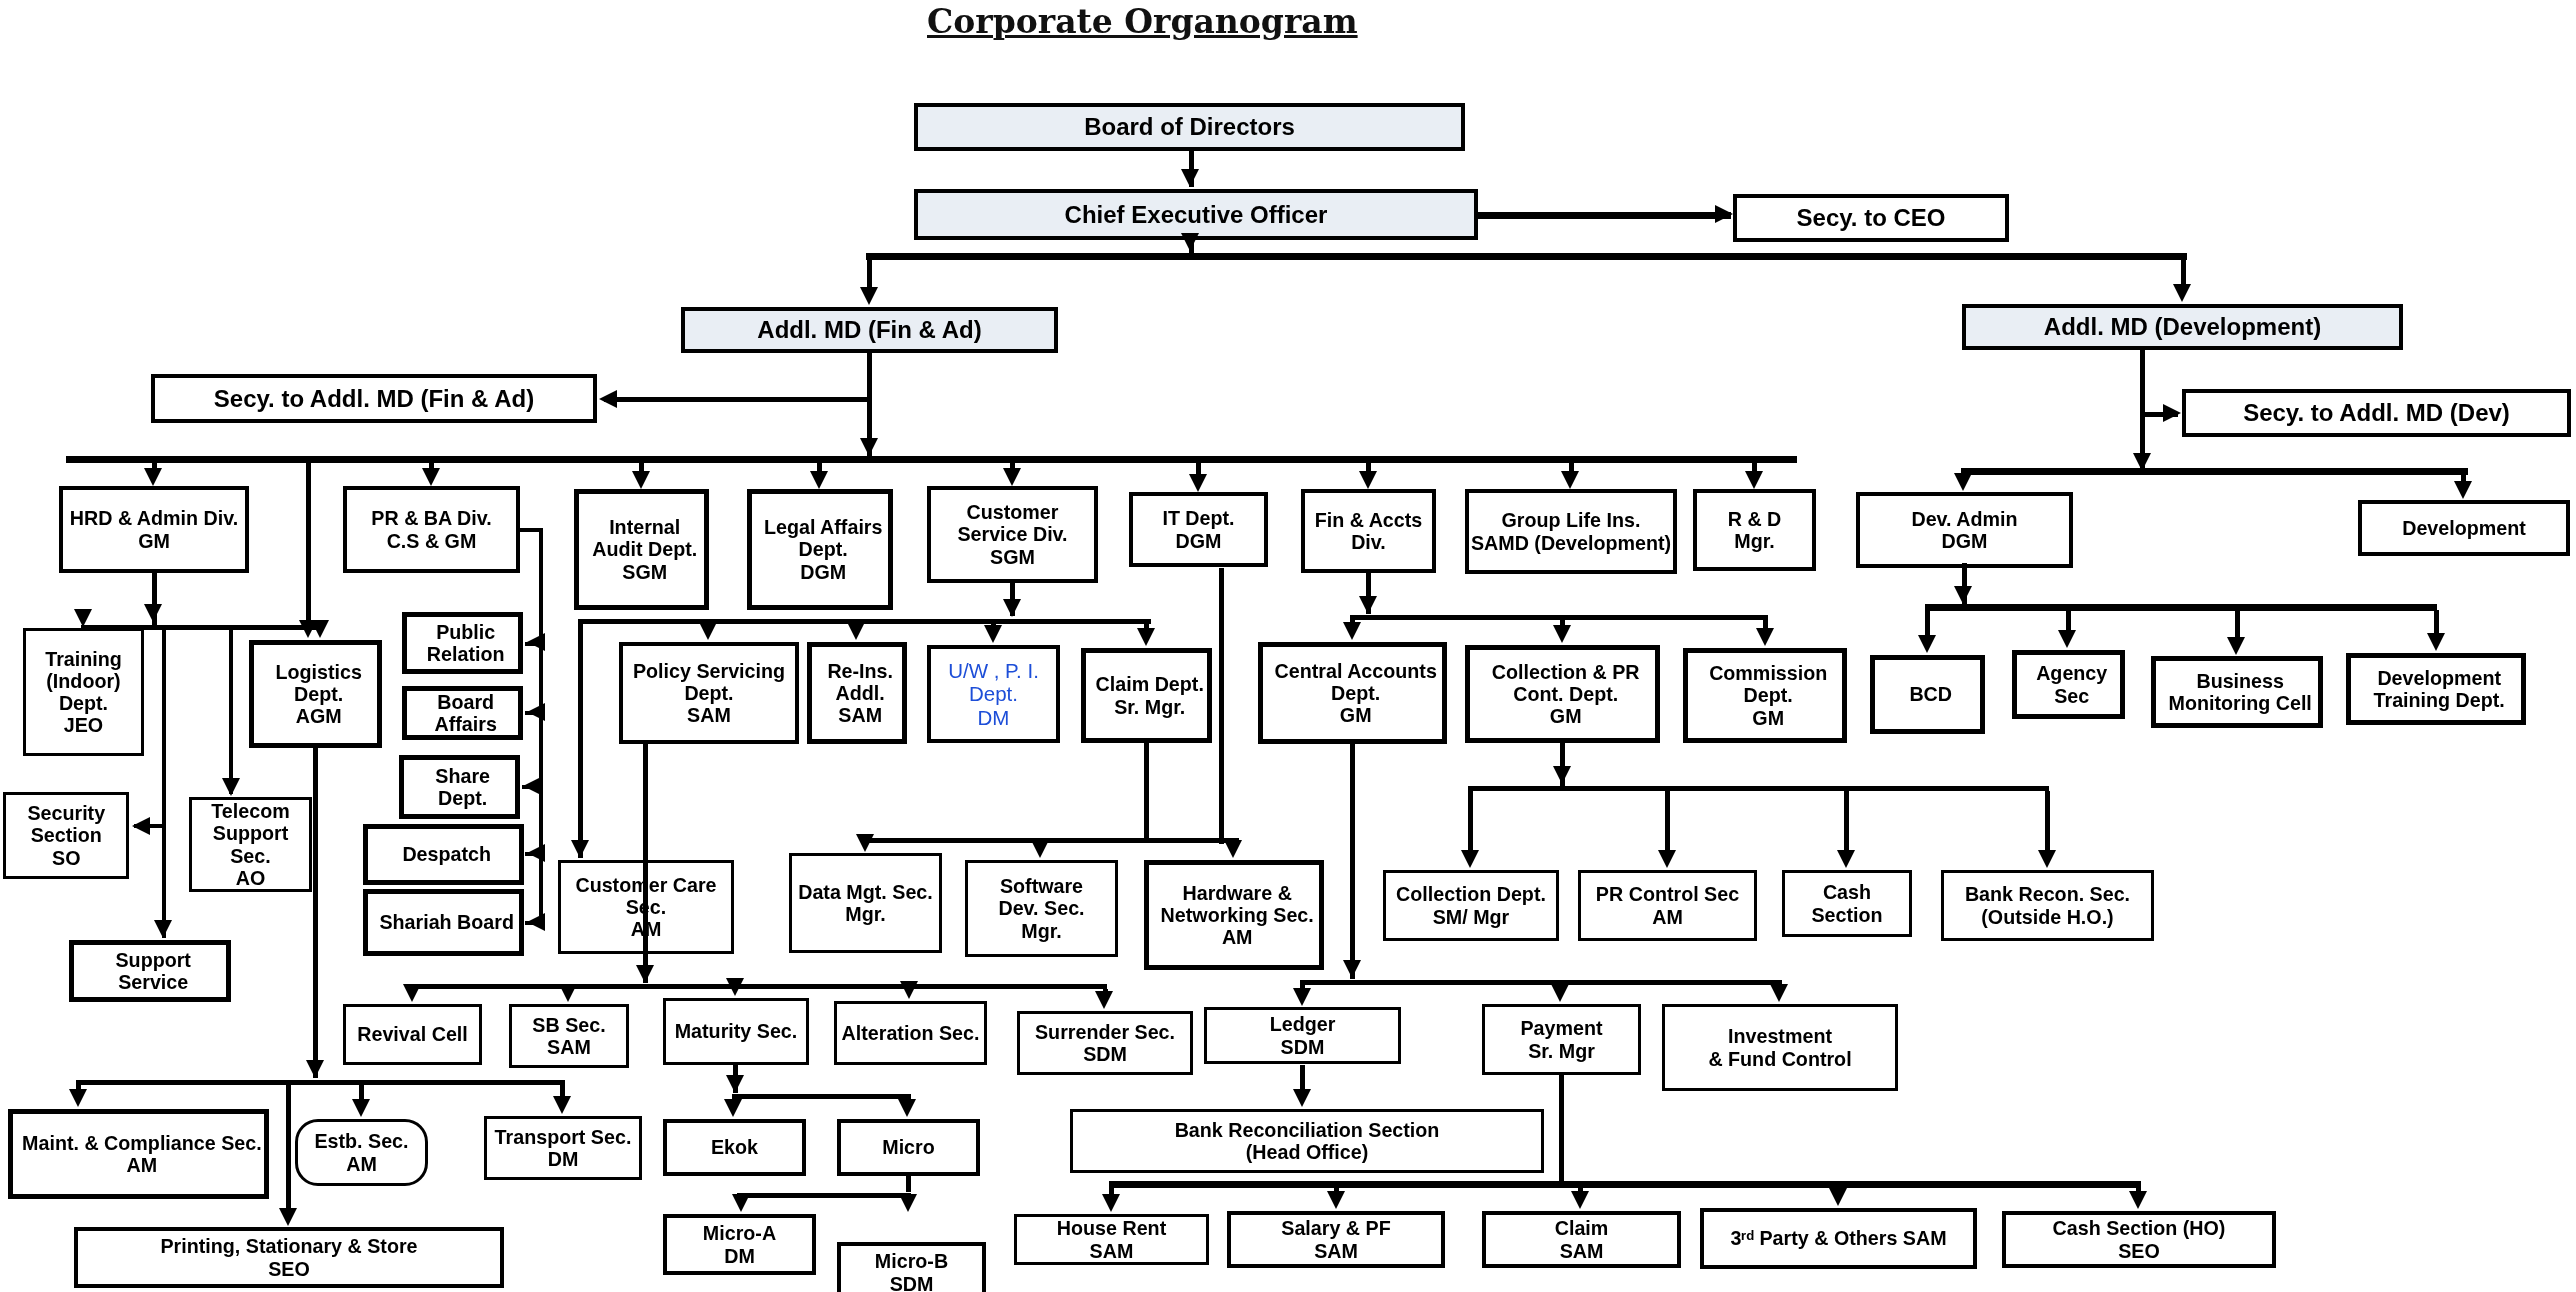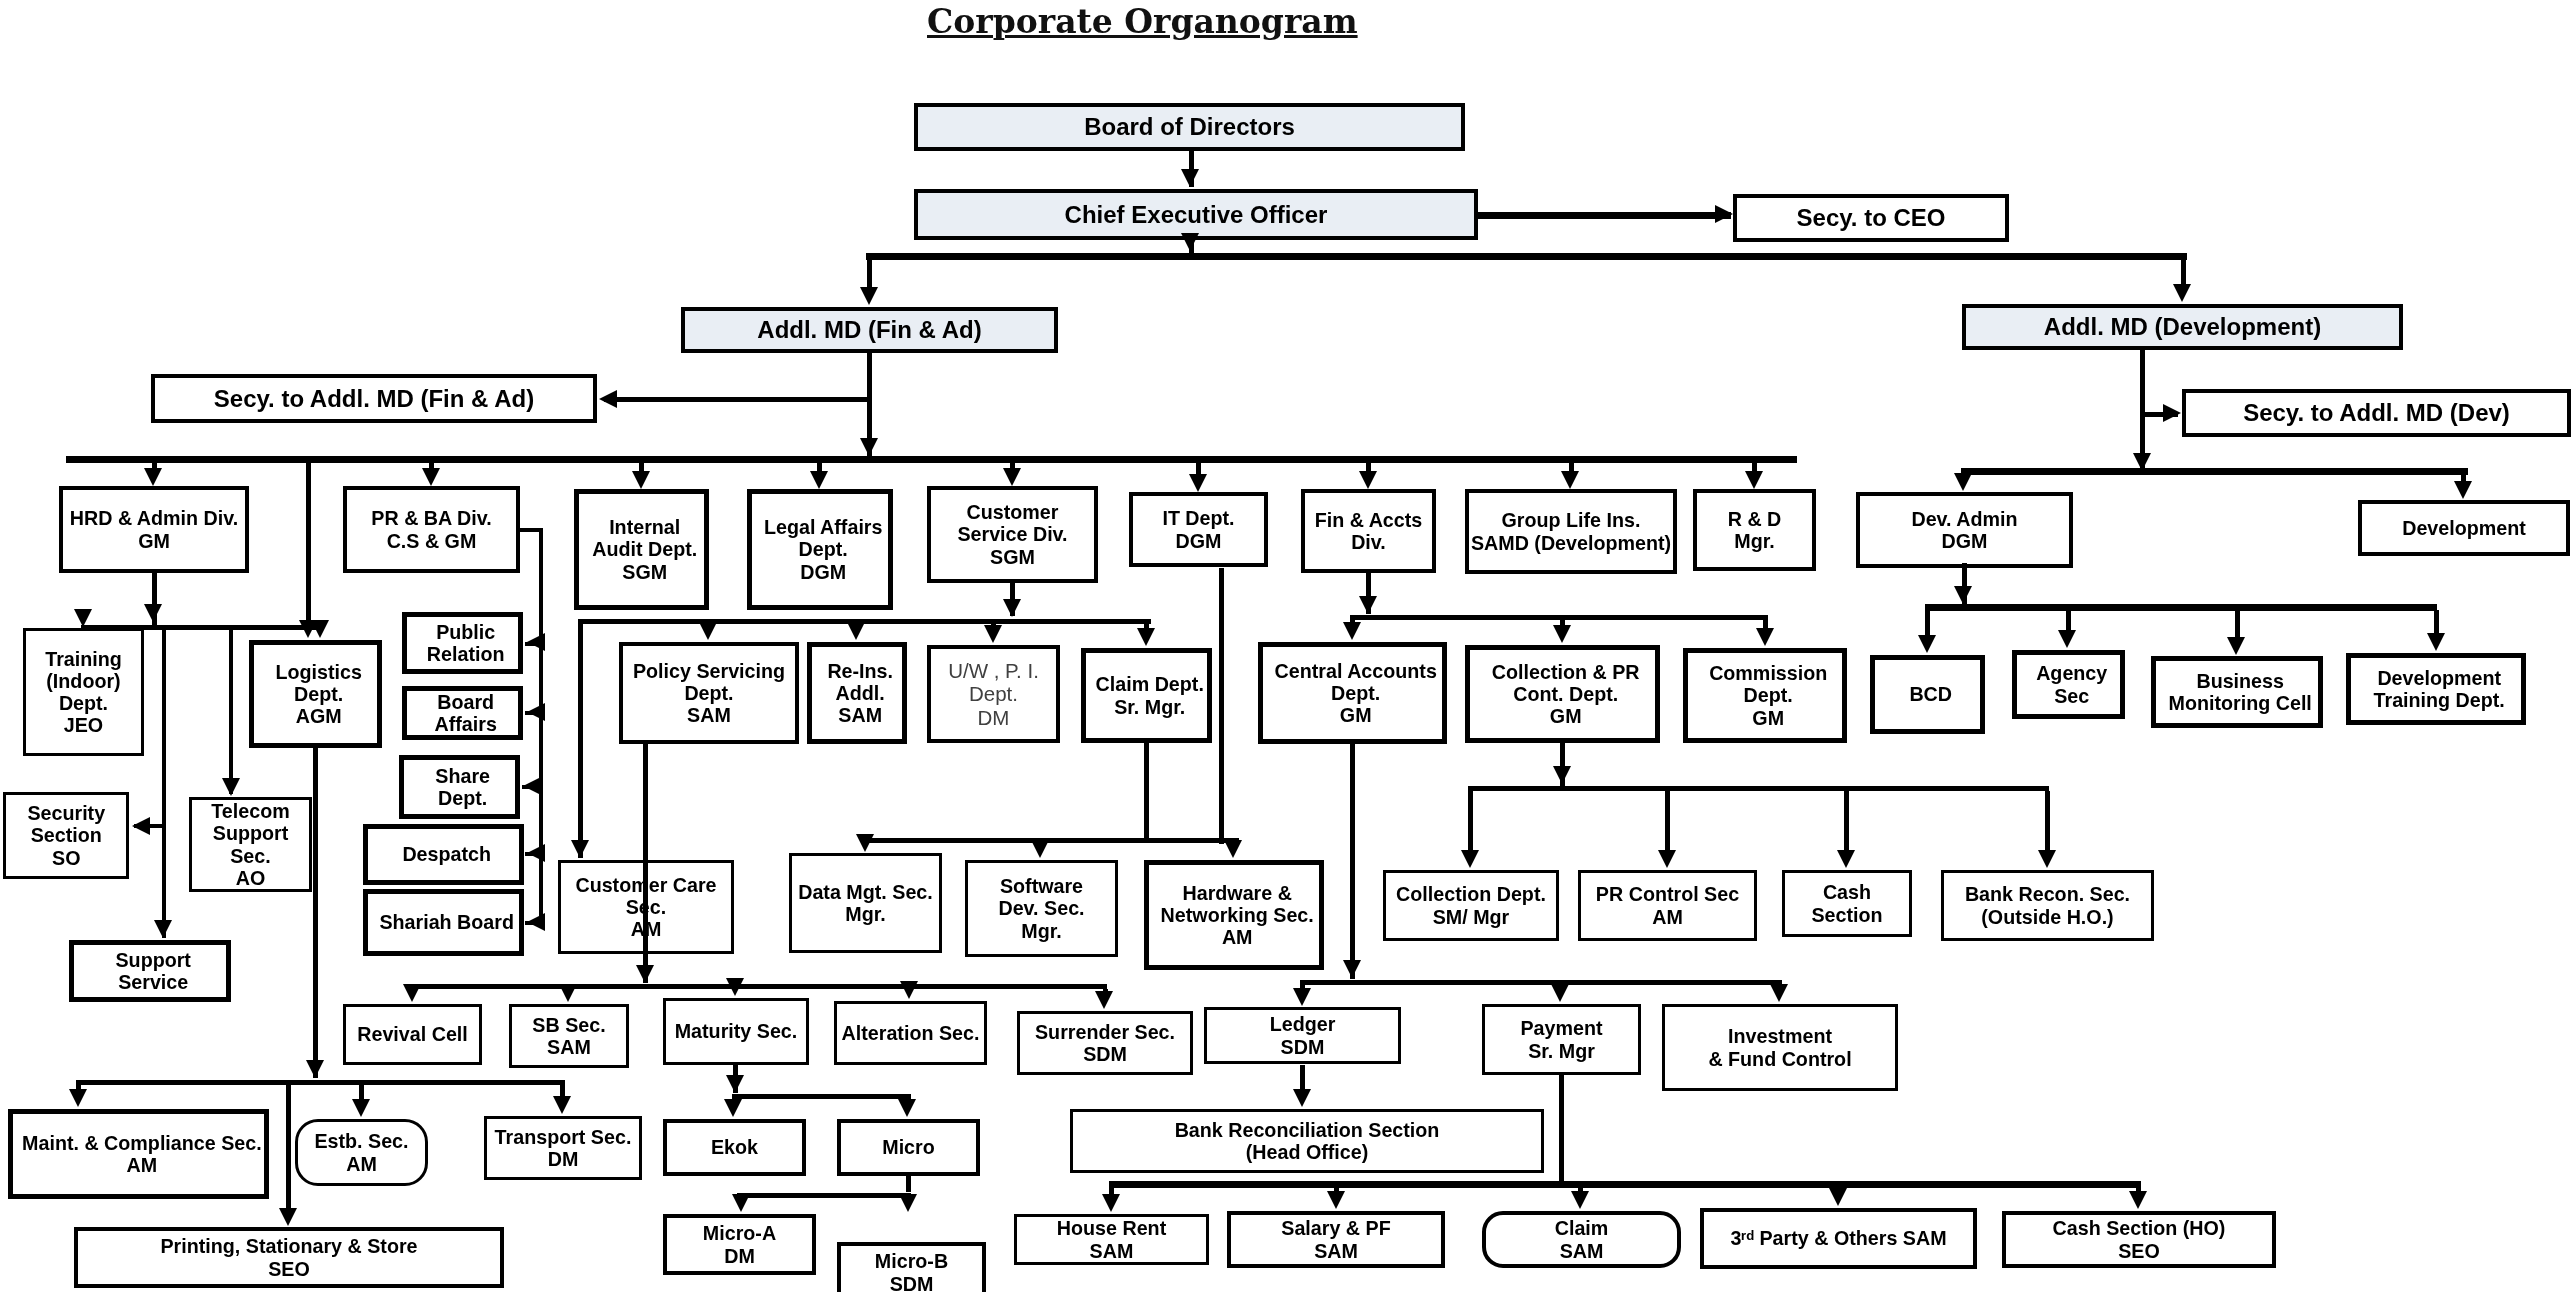--- a/index.html
+++ b/index.html
@@ -9,21 +9,21 @@
          font-family:"DejaVu Serif",serif;font-weight:bold;font-size:33px;color:#111;
          text-decoration:underline;}
   .node{position:absolute;box-sizing:border-box;background:#ffffff;border:4.1px solid #000;
         display:flex;align-items:center;justify-content:center;text-align:center;
         font-weight:bold;font-size:19.7px;line-height:1.13;color:#000;white-space:pre-line;
         padding:1.6px;}
   .node.filled{background:#e9eef4;border-width:4.9px;font-size:24px;}
   .node.lvl2{border-width:4.9px;font-size:24px;}
   .node.heavy{border-width:5.7px;padding-left:8px;}
   .node.thin{border-width:3.3px;}
-  .node.light{border-width:4.1px;color:#404040;font-weight:400;font-size:20.5px;}
+  .node.light{border-width:4.1px;color:#1d4ed8;font-weight:400;font-size:20.5px;}
   .seg{position:absolute;background:#000;}
   .arrow{position:absolute;width:0;height:0;}
   .arrow.down{border-left:9.8px solid transparent;border-right:9.8px solid transparent;
               border-top:18px solid #000;}
   .arrow.left{border-top:9.8px solid transparent;border-bottom:9.8px solid transparent;
               border-right:18px solid #000;}
   .arrow.right{border-top:9.8px solid transparent;border-bottom:9.8px solid transparent;
                border-left:18px solid #000;}
 </style>
 </head>
@@ -157,21 +157,21 @@
       <div class="node plain" style="left: 74px; top: 1227px; width: 430px; height: 61px;">Printing, Stationary &amp; Store
 SEO</div>
       <div class="node plain" style="left: 663px; top: 1214px; width: 153px; height: 61px;">Micro-A
 DM</div>
       <div class="node plain" style="left: 837px; top: 1214px; width: 149px; height: 61px; margin-top: 28px;">Micro-B
 SDM</div>
       <div class="node thin" style="left: 1014px; top: 1214px; width: 195px; height: 51px;">House Rent
 SAM</div>
       <div class="node plain" style="left: 1227px; top: 1211px; width: 218px; height: 57px;">Salary &amp; PF
 SAM</div>
-      <div class="node plain" style="left: 1482px; top: 1211px; width: 199px; height: 57px; border-radius: 21px;">Claim
+      <div class="node plain" style="left: 1482px; top: 1211px; width: 199px; height: 57px;">Claim
 SAM</div>
       <div class="node plain" style="left: 1700px; top: 1208px; width: 277px; height: 61px;">3ʳᵈ Party &amp; Others SAM</div>
       <div class="node plain" style="left: 2002px; top: 1211px; width: 274px; height: 57px;">Cash Section (HO)
 SEO</div>
     </div>
   <div id="connector-layer">
       <div class="seg" style="left: 1189px; top: 151px; width: 4.9px; height: 36px;"></div>
       <div class="seg" style="left: 1478px; top: 212px; width: 253px; height: 6.6px;"></div>
       <div class="seg" style="left: 1189px; top: 240px; width: 4.9px; height: 16.4px;"></div>
       <div class="seg" style="left: 866px; top: 253px; width: 1321px; height: 6.6px;"></div>

